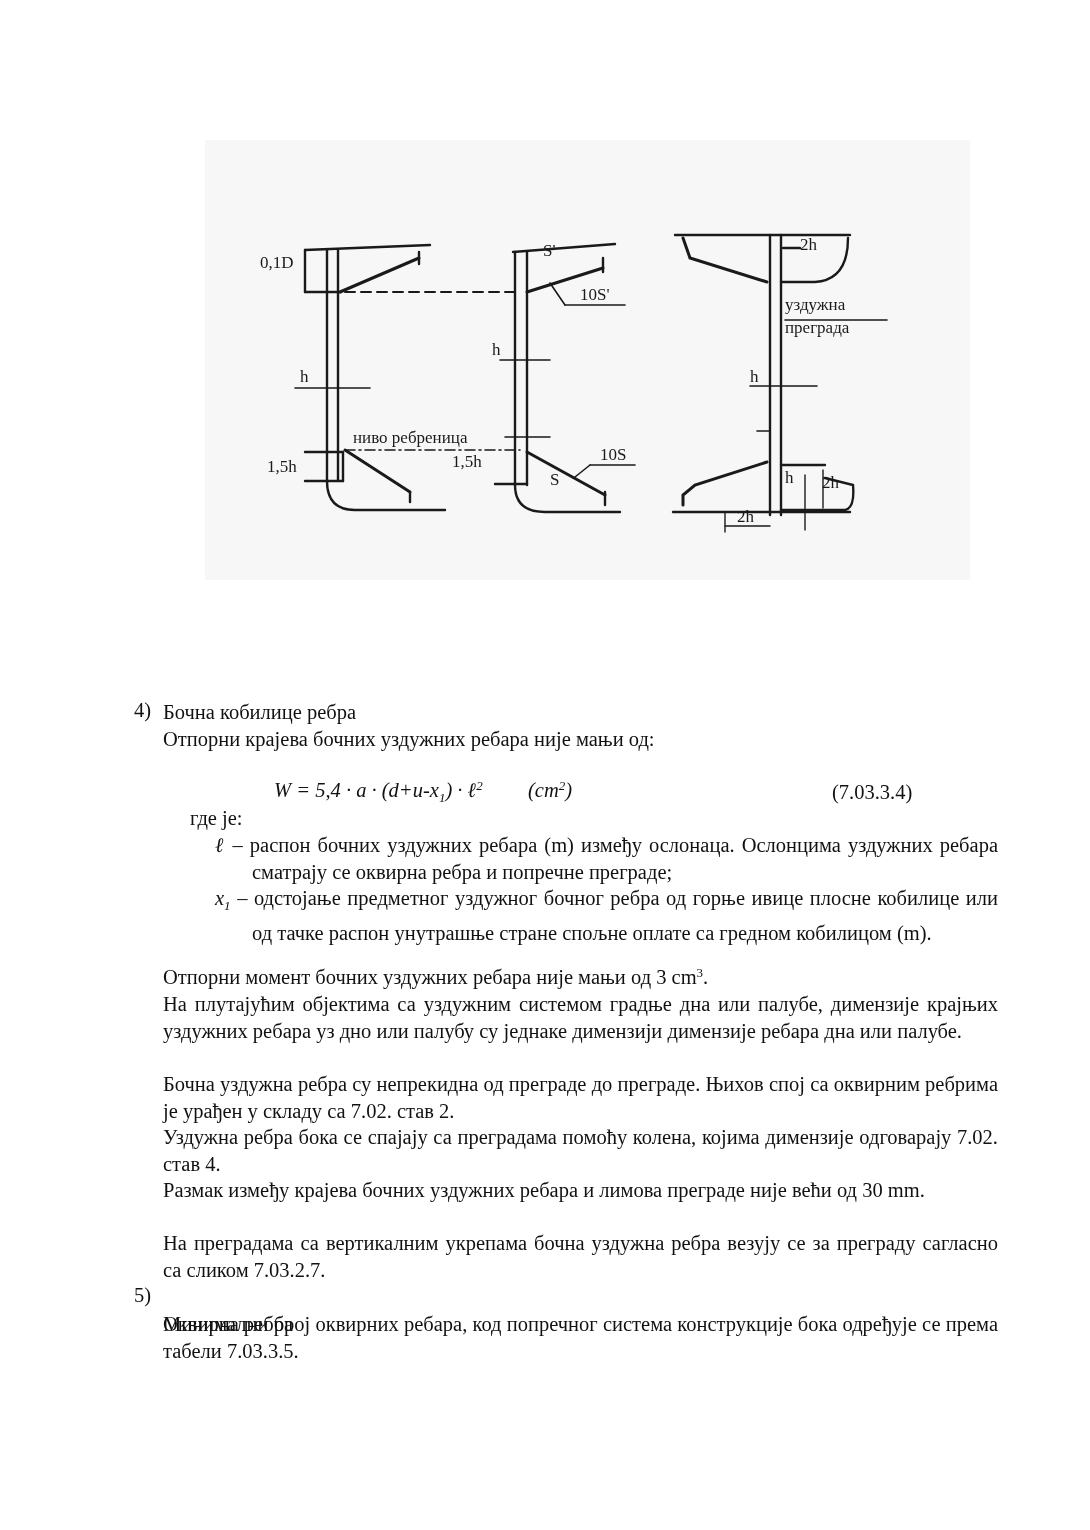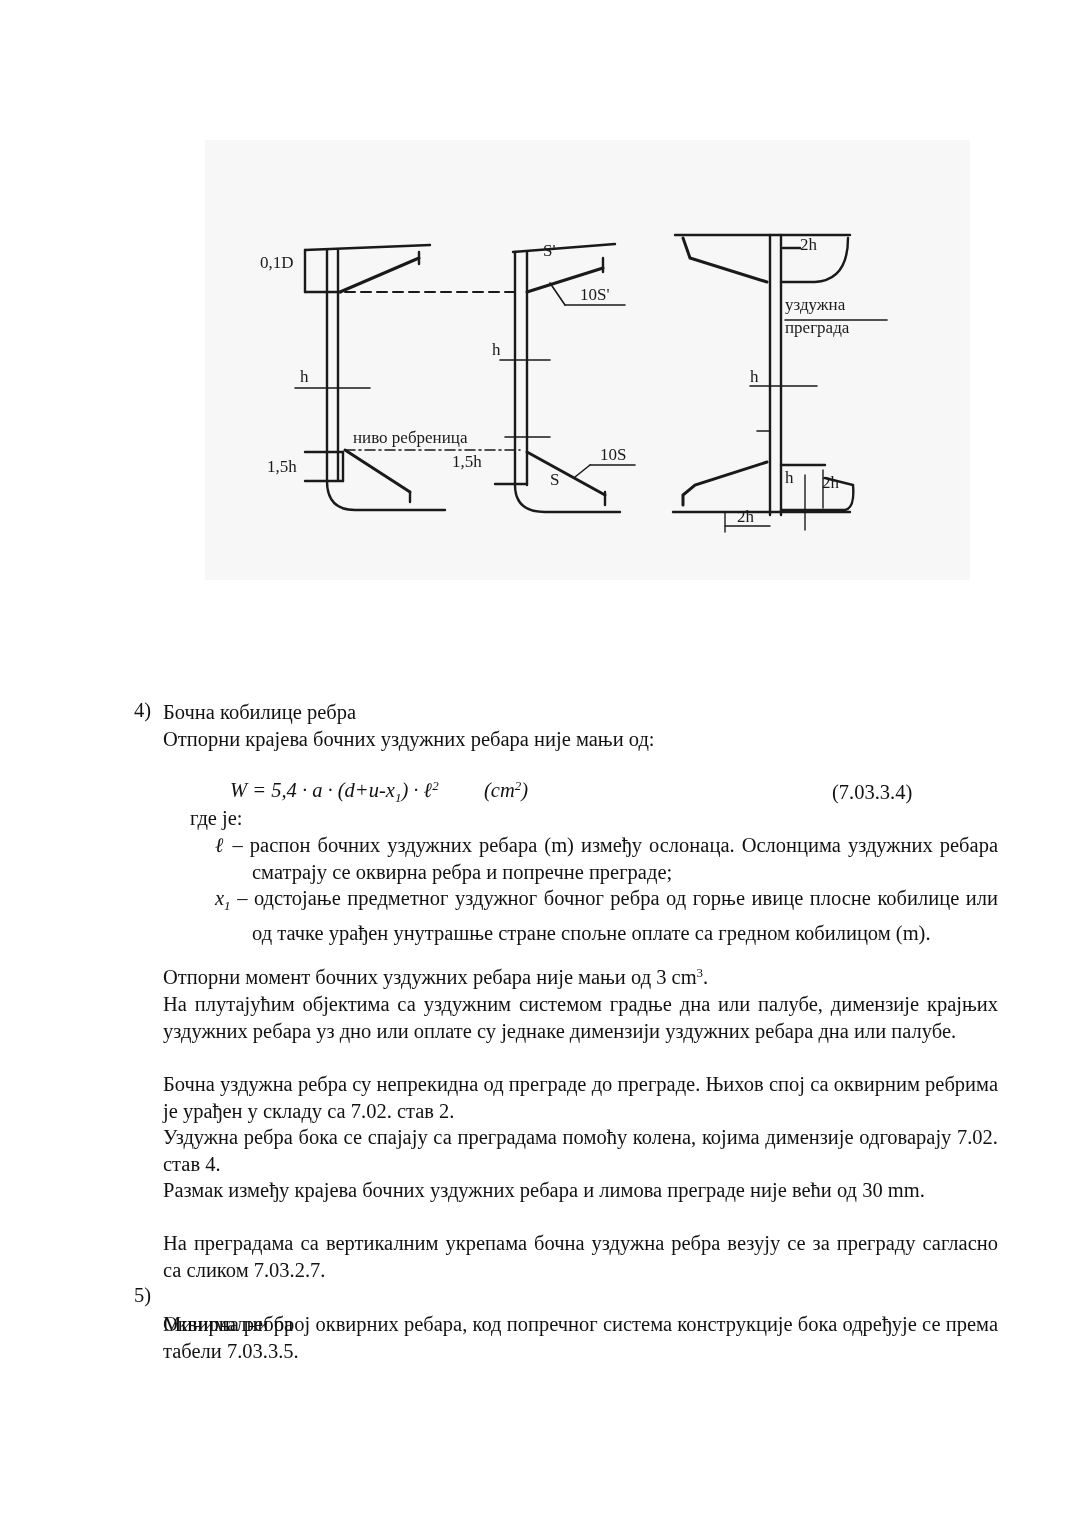--- a/index.html
+++ b/index.html
@@ -7,21 +7,21 @@
          font-family: "Liberation Serif", "DejaVu Serif", serif; color: #111; }
   .figure { position: absolute; left: 205px; top: 140px; width: 765px; height: 440px;
             background: #f7f7f7; }
   .figure svg { position: absolute; left: 0; top: 0; }
   .flab { font-family: "Liberation Serif", serif; fill: #1a1a1a; }
   .caption { position: absolute; left: 100px; width: 890px; top: 591px; text-align: center;
              font-size: 20.5px; line-height: 27px; }
   .txt { position: absolute; font-size: 20.5px; line-height: 26.5px; }
   .j { text-align: justify; text-align-last: left; }
   .num { position: absolute; left: 134px; font-size: 20.5px; }
-  .formula { position: absolute; top: 779px; font-size: 20.5px; font-style: italic; }
+  .formula { position: absolute; top: 779px; font-size: 20.5px; font-style: italic; margin-left: 44px; }
   sup { font-size: 13px; vertical-align: 7px; line-height: 0; }
 </style>
 </head>
 <body>
 
 <div class="figure">
   <svg width="765" height="440" viewBox="0 0 765 440">
     <g stroke="#1a1a1a" stroke-width="2.4" fill="none" stroke-linecap="round">
 
       <g>
@@ -113,26 +113,26 @@
 <div class="formula" style="left:230px"><span>W = 5,4 · a · (d+u-x</span><sub style="font-size:13px">1</sub><span>) · ℓ</span><sup>2</sup></div>
 <div class="formula" style="left:484px"><span>(cm</span><sup>2</sup><span>)</span></div>
 <div class="txt" style="left:832px; top:779px">(7.03.3.4)</div>
 
 <div class="txt" style="left:190px; top:805px">где је:</div>
 
 <div class="txt j" style="left:215px; width:783px; top:832px; padding-left:0; text-indent:0">
   <div style="padding-left:37px; text-indent:-37px"><i>ℓ</i><span> – распон бочних уздужних ребара (m) између ослонаца. Ослонцима уздужних ребара сматрају се оквирна ребра и попречне преграде;</span></div>
 </div>
 <div class="txt j" style="left:215px; width:783px; top:885px">
-  <div style="padding-left:37px; text-indent:-37px"><i>x</i><sub style="font-size:13px;font-style:italic">1</sub><span> – одстојање предметног уздужног бочног ребра од горње ивице плосне кобилице или од тачке урађен унутрашње стране спољне оплате са гредном кобилицом (m).</span></div>
+  <div style="padding-left:37px; text-indent:-37px"><i>x</i><sub style="font-size:13px;font-style:italic">1</sub><span> – одстојање предметног уздужног бочног ребра од горње ивице плосне кобилице или од тачке распон унутрашње стране спољне оплате са гредном кобилицом (m).</span></div>
 </div>
 
 <div class="txt" style="left:163px; top:964px"><span>Отпорни момент бочних уздужних ребара није мањи од 3 cm</span><sup>3</sup><span>.</span></div>
 
-<div class="txt j" style="left:163px; width:835px; top:991px">На плутајућим објектима са уздужним системом градње дна или палубе, димензије крајњих уздужних ребара уз дно или оплате су једнаке димензији уздужних ребара дна или палубе.</div>
+<div class="txt j" style="left:163px; width:835px; top:991px">На плутајућим објектима са уздужним системом градње дна или палубе, димензије крајњих уздужних ребара уз дно или палубу су једнаке димензији димензије ребара дна или палубе.</div>
 <div class="txt j" style="left:163px; width:835px; top:1071px">Бочна уздужна ребра су непрекидна од преграде до преграде. Њихов спој са оквирним ребрима је урађен у складу са 7.02. став 2.</div>
 <div class="txt j" style="left:163px; width:835px; top:1124px">Уздужна ребра бока се спајају са преградама помоћу колена, којима димензије одговарају 7.02. став 4.</div>
 <div class="txt j" style="left:163px; width:835px; top:1177px">Размак између крајева бочних уздужних ребара и лимова преграде није већи од 30 mm.</div>
 <div class="txt j" style="left:163px; width:835px; top:1230px">На преградама са вертикалним укрепама бочна уздужна ребра везују се за преграду сагласно са сликом 7.03.2.7.</div>
 
 <div class="num" style="top:1284px">5)</div>
 <div class="txt" style="left:163px; top:1311px">Оквирна ребра</div>
 <div class="txt j" style="left:163px; width:835px; top:1311px">Минимални број оквирних ребара, код попречног система конструкције бока одређује се према табели 7.03.3.5.</div>
 
 </body></html>

